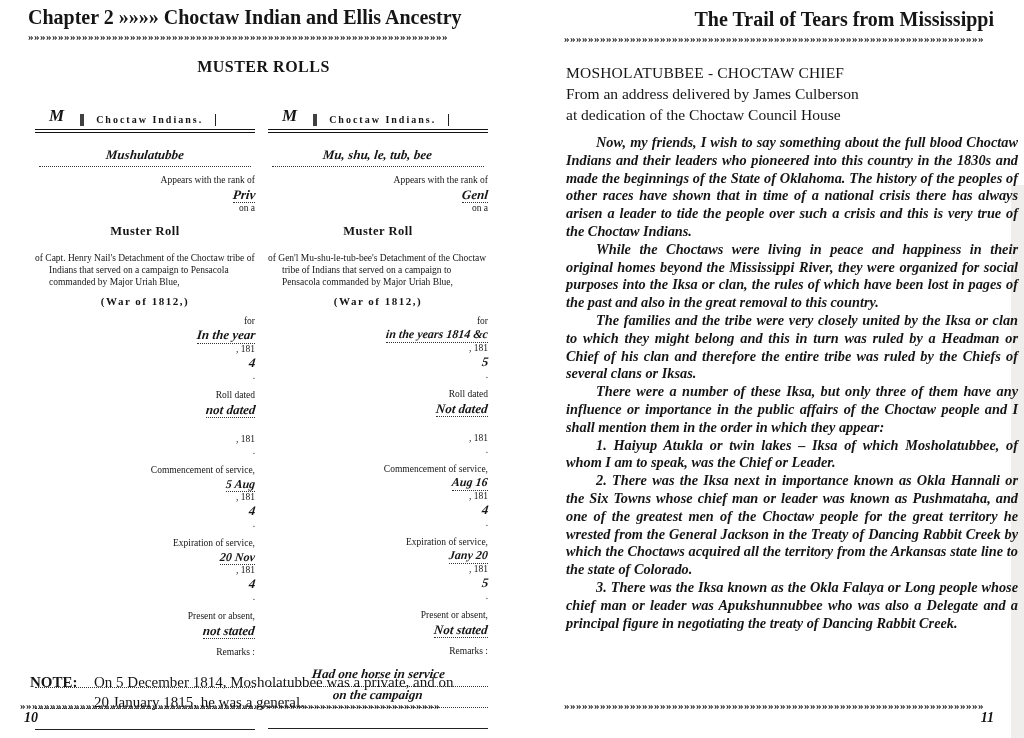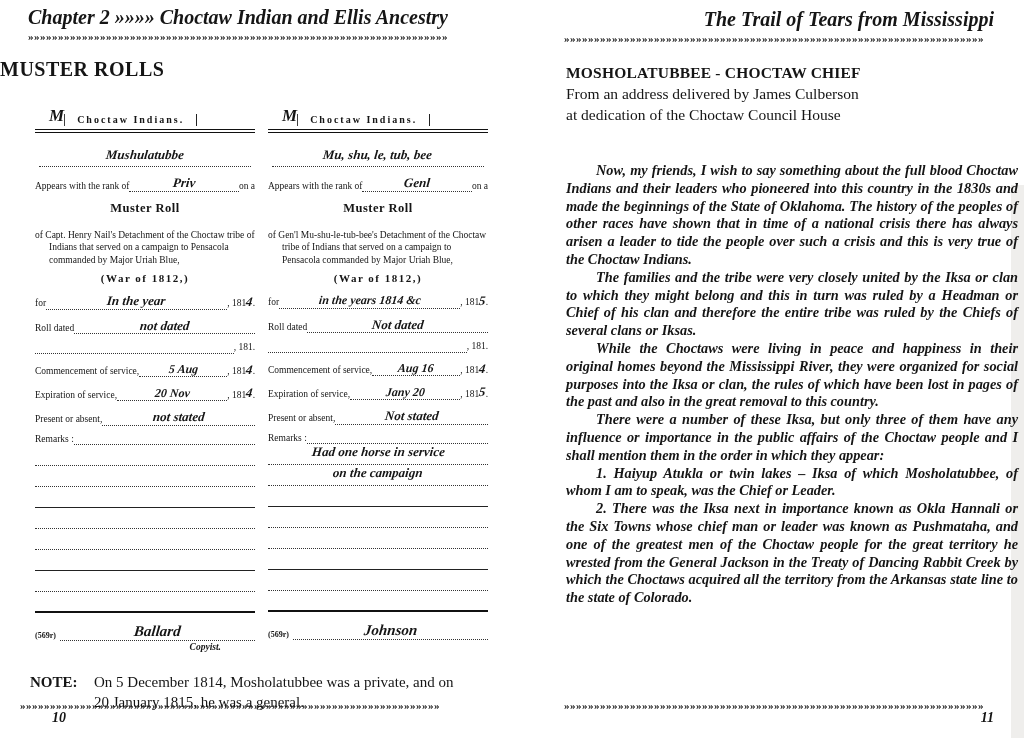--- a/index.html
+++ b/index.html
@@ -5,44 +5,44 @@
   * { box-sizing: border-box; }
   html,body { margin:0; padding:0; }
   body {
     width:1024px; height:738px; position:relative; overflow:hidden;
     background:#ffffff; color:#151515;
     font-family:"Liberation Serif","DejaVu Serif",serif;
   }
   .edge-shade { position:absolute; right:0; top:185px; width:13px; height:553px; background:#efeeec; }
 
   
-  .script { font-style:italic; font-weight:bold;text-align:right; }
+  .script { font-weight:bold;text-align:right; }
   .chev { font-weight:bold; font-size:11px; line-height:1; white-space:nowrap; overflow:hidden; letter-spacing:0.5px; }
   .pgnum { font-style:italic; font-weight:bold; font-size:14px; }
 
   
   .page-left  { position:absolute; left:0;   top:0; width:512px; height:738px; }
   .lp-header  { position:absolute; left:28px; top:6px; font-size:20px; white-space:nowrap; }
   .lp-divider { position:absolute; left:28px; top:31px; width:428px; }
-  .lp-title   { position:absolute; left:0; top:58px; width:495px; 
-                font-weight:bold; font-size:20px; letter-spacing:0.5px; }
+  .lp-title   { position:absolute; left:16px; top:58px; width:495px; text-align:center;
+                font-weight:bold; font-size:16px; letter-spacing:0.5px; }
   .forms      { position:absolute; left:35px; top:106px; width:454px; display:flex; gap:13px; }
   .mform      { width:220px; font-size:9.5px; line-height:1.2; }
 
   .f-corner   { display:flex; align-items:flex-end; border-bottom:4px double #111; padding-bottom:3px; }
   .f-corner-letter { font-size:17px; font-style:italic; font-weight:bold; margin-left:14px; }
-  .f-corner-title  { border-left:1px solid #404040; border-right:1px solid #222;
+  .f-corner-title  { margin-left:16px; border-left:4px solid #404040; border-right:1px solid #222;
                      padding:0 12px; font-weight:bold; font-size:10px; letter-spacing:2px; }
 
   .hw { font-style:italic; font-weight:bold; font-size:13px; display:inline-block; transform:skewX(-6deg); white-space:nowrap; }
   .hw-sm { font-size:12px; }
 
   .f-name { margin:14px 4px 0 4px; border-bottom:1px dotted #333; text-align:center; height:20px; }
 
-  .row  { display:flex; align-items:flex-end; margin-top:8px; }
+  .row  { display:flex; align-items:flex-end; margin-top:8px;flex-direction:column; }
   .fill { flex:1; border-bottom:1px dotted #333; text-align:center; min-height:8px; }
   .lbl  { white-space:nowrap; }
   .yr   { white-space:nowrap; }
   .dot-end { white-space:nowrap; }
 
   .f-mr-title { text-align:center; font-weight:bold; font-size:12.5px; margin-top:9px; letter-spacing:0.5px; }
   .f-detach   { margin-top:13px; padding-left:14px; text-indent:-14px; font-size:9.5px; line-height:1.3; }
   .f-war      { text-align:center; font-weight:bold; font-size:11px; letter-spacing:1.5px; margin-top:6px; }
 
   .rule { height:21px; border-bottom:1px dotted #333; text-align:center; }
@@ -52,29 +52,29 @@
   .sig-row { display:flex; align-items:flex-end; margin-top:9px; }
   .footnote { font-size:8px; font-weight:bold; white-space:nowrap; margin-right:4px; }
   .sig-fill { flex:1; border-bottom:1px dotted #333; text-align:center; }
   .sig { font-size:15px; }
   .sig-caption { text-align:right; padding-right:34px; font-size:9.5px; font-weight:bold; font-style:italic; margin-top:1px; }
 
   .lp-note { position:absolute; left:30px; top:672px; width:440px; display:flex; font-size:15px; line-height:1.35; }
   .lp-note-label { width:64px; font-weight:bold; flex:none; }
   .lp-note-text  { flex:1; }
   .lp-footer-div { position:absolute; left:20px; top:700px; width:436px; }
-  .lp-pgnum      { position:absolute; left:24px; top:710px;margin-left:28px; }
+  .lp-pgnum      { position:absolute; left:24px; top:710px; }
 
   
   .page-right  { position:absolute; left:512px; top:0; width:512px; height:522px; }
   .rp-header   { position:absolute; right:30px; top:8px; font-size:20px; white-space:nowrap; }
   .rp-divider  { position:absolute; left:52px; top:33px; width:432px; }
   .rp-titleblock { position:absolute; left:54px; top:62px; font-size:15.5px; line-height:21px; }
-  .rp-title    { font-weight:bold; letter-spacing:0.2px; }
-  .rp-body     { position:absolute; left:54px; top:162px; width:452px;
+  .rp-title    { font-weight:normal; letter-spacing:0.2px; }
+  .rp-body     { position:absolute; left:54px; top:134px; width:452px;
                  font-style:italic; font-weight:bold; font-size:14.3px; line-height:17.8px;
                  text-align:justify; }
   .rp-body p   { margin:0; text-indent:30px; }
   .rp-footer-div { position:absolute; left:52px; top:700px; width:432px; }
   .rp-pgnum      { position:absolute; right:30px; top:710px; }
 </style>
 </head>
 <body>
 
 <div class="edge-shade"></div>
@@ -238,22 +238,23 @@
   <div class="rp-divider chev">»»»»»»»»»»»»»»»»»»»»»»»»»»»»»»»»»»»»»»»»»»»»»»»»»»»»»»»»»»»»»»»»»»»»»»</div>
 
   <div class="rp-titleblock">
     <div class="rp-title">MOSHOLATUBBEE - CHOCTAW CHIEF</div>
     <div>From an address delivered by James Culberson</div>
     <div>at dedication of the Choctaw Council House</div>
   </div>
 
   <div class="rp-body">
     <p>Now,  my friends,  I wish to say something about the full blood Choctaw Indians and their leaders who pioneered into this country in the 1830s and made the beginnings of the State of Oklahoma.  The history of the peoples of other races have shown that in time of a national crisis there has always arisen a leader to tide the people over such a crisis and this is very true of the Choctaw Indians.</p>
+    <p>While the Choctaws were living in peace and happiness in their original homes beyond the Mississippi River,  they were organized for social purposes into the Iksa or clan,  the rules of which have been lost in pages of the past and also in the great removal to this country.</p>
     <p>The families and the tribe were very closely united by the Iksa or clan to which they might belong and this in turn was ruled by a Headman or Chief of his clan and therefore the entire tribe was ruled by the Chiefs of several clans or Iksas.</p>
-    <p>While the Choctaws were living in peace and happiness in their original homes beyond the Mississippi River,  they were organized for social purposes into the Iksa or clan,  the rules of which have been lost in pages of the past and also in the great removal to this country.</p>
     <p>There were a number of these Iksa, but only three of them have any influence or importance in the public affairs of the Choctaw people and I shall mention them in the order in which they appear:</p>
     <p>1.  Haiyup Atukla or twin lakes – Iksa of which Mosholatubbee, of whom I am to speak, was the Chief or Leader.</p>
     <p>2.  There was the Iksa next in importance known as Okla Hannali or the Six Towns whose chief man or leader was known as Pushmataha, and one of the greatest men of the Choctaw people for the great territory he wrested from the General Jackson in the Treaty of Dancing Rabbit Creek by which the Choctaws acquired all the territory from the Arkansas state line to the state of Colorado.</p>
+    <p>3.  There was the Iksa known as the Okla Falaya or Long people whose chief man or leader was Apukshunnubbee who was also a Delegate and a principal figure in negotiating the treaty of Dancing Rabbit Creek.</p>
   </div>
 
   <div class="rp-footer-div chev">»»»»»»»»»»»»»»»»»»»»»»»»»»»»»»»»»»»»»»»»»»»»»»»»»»»»»»»»»»»»»»»»»»»»»»</div>
   <div class="rp-pgnum pgnum">11</div>
 </div>
 
 </body></html>

